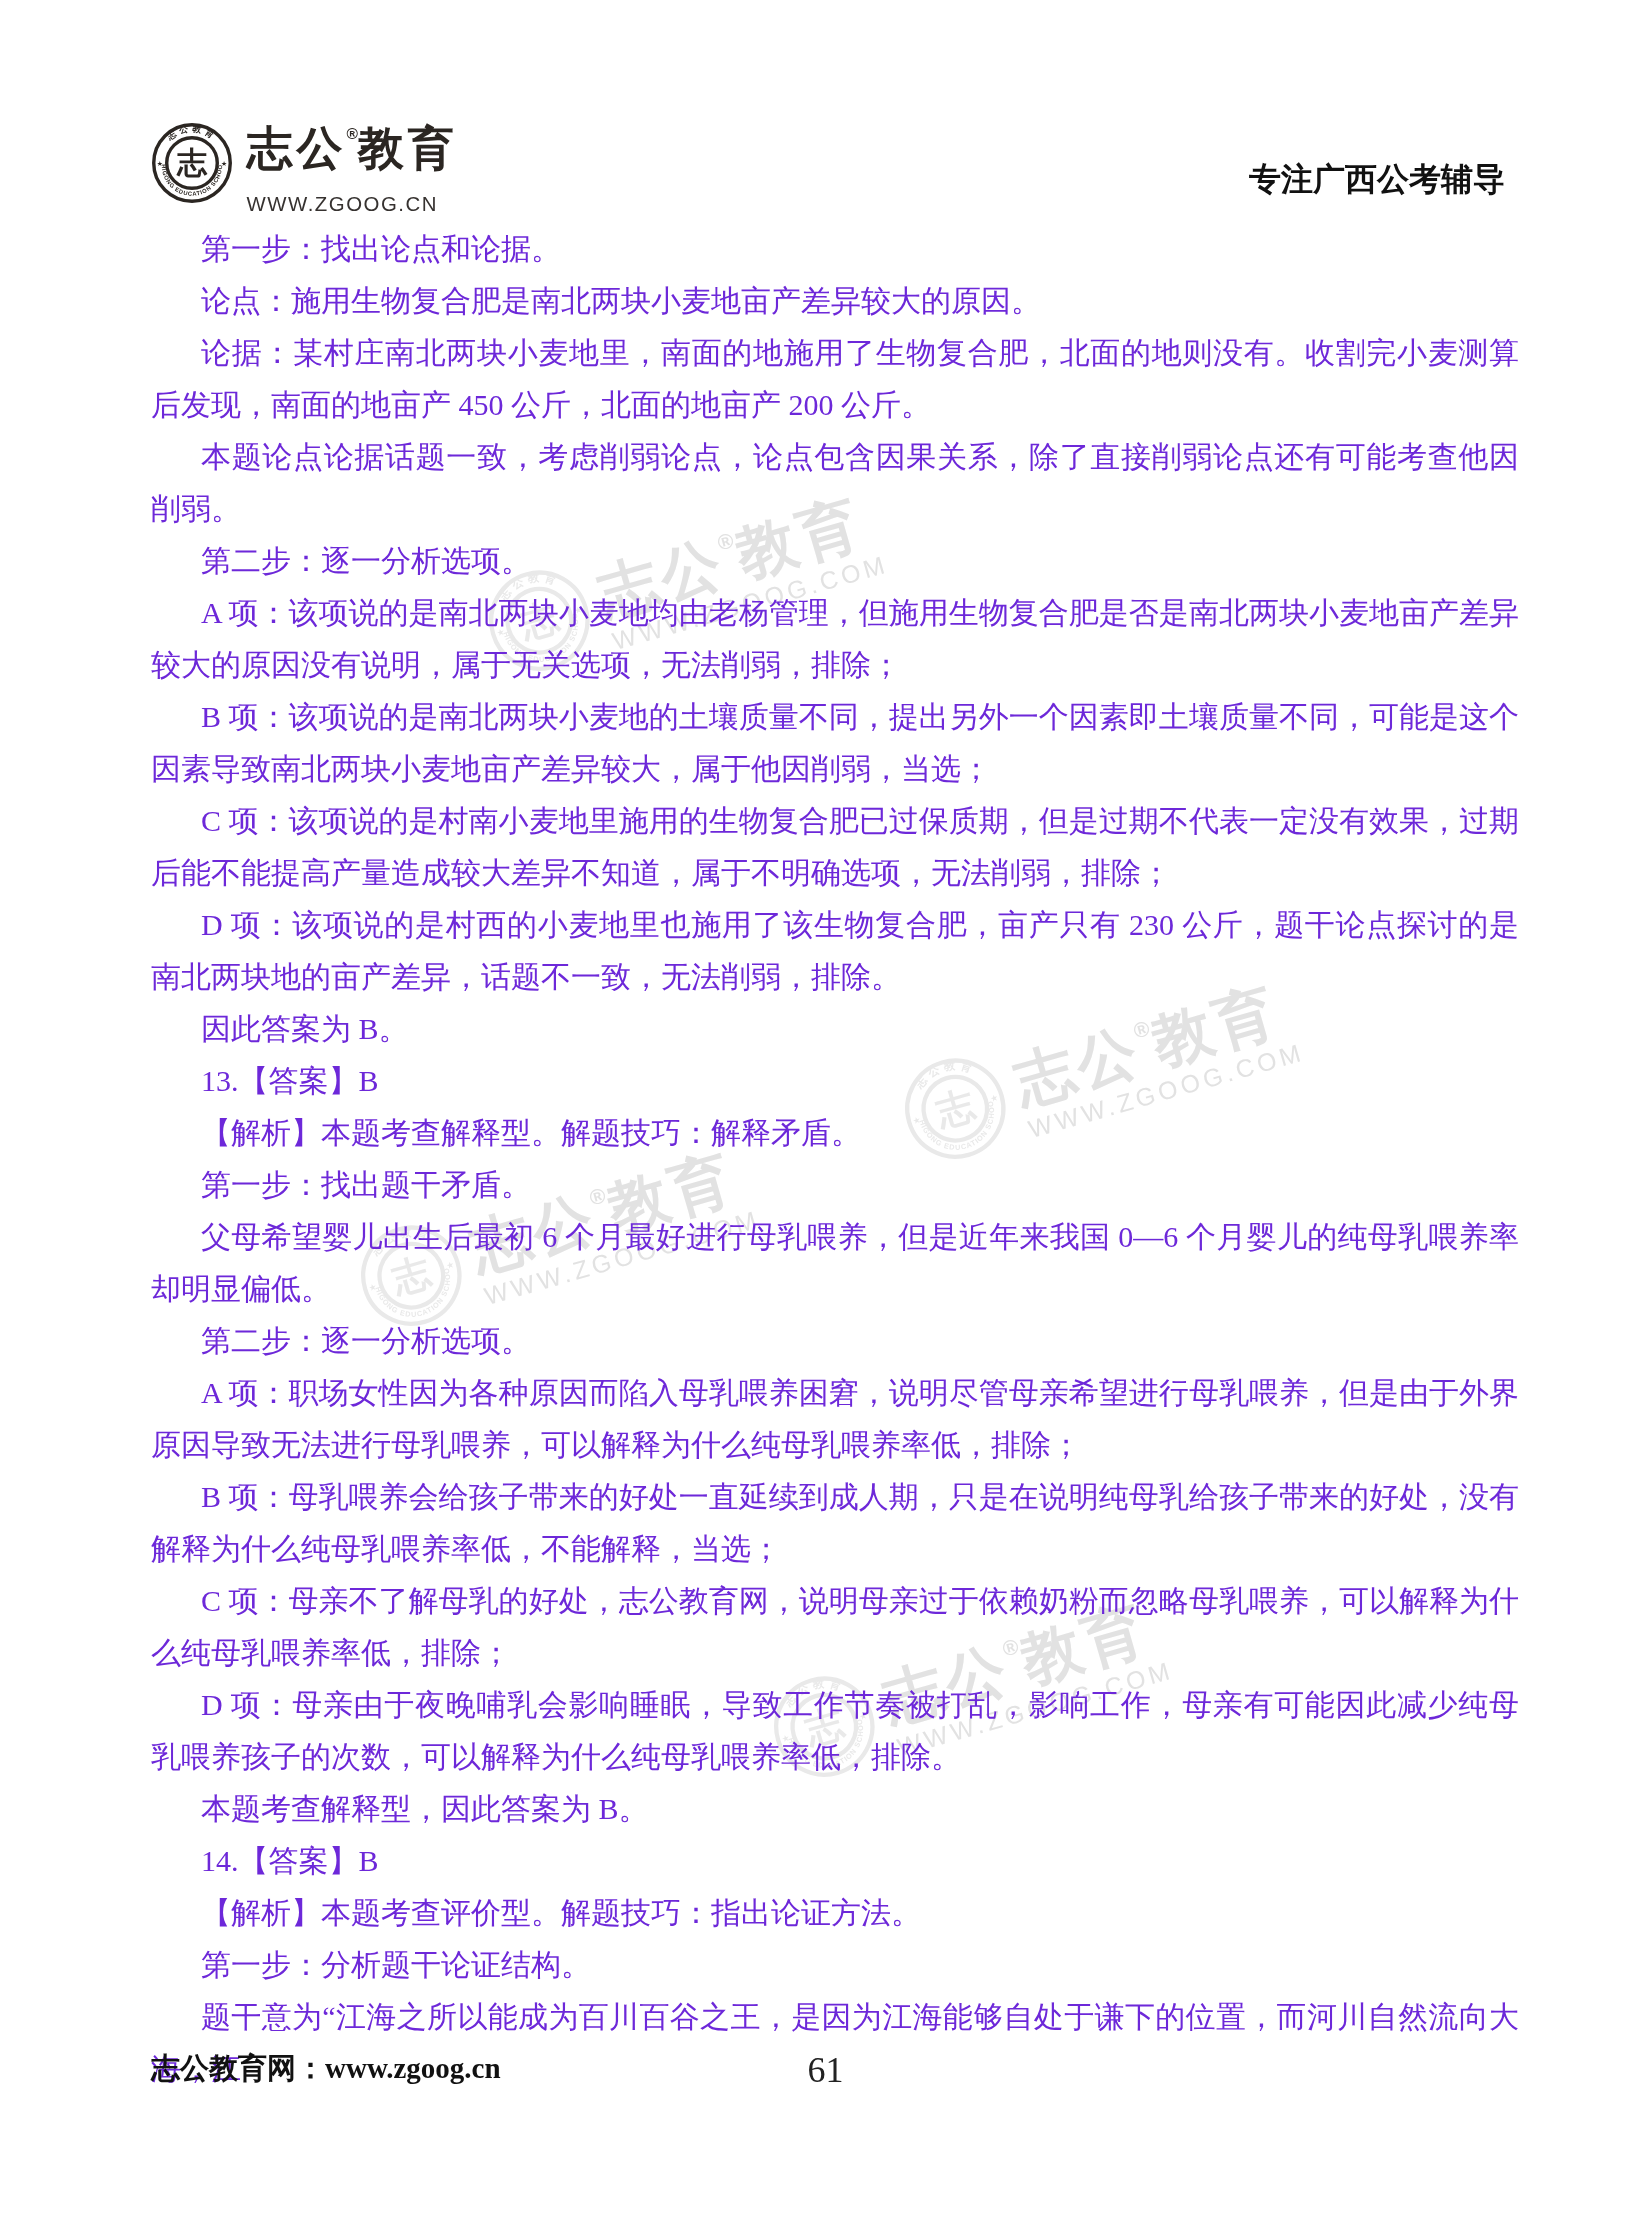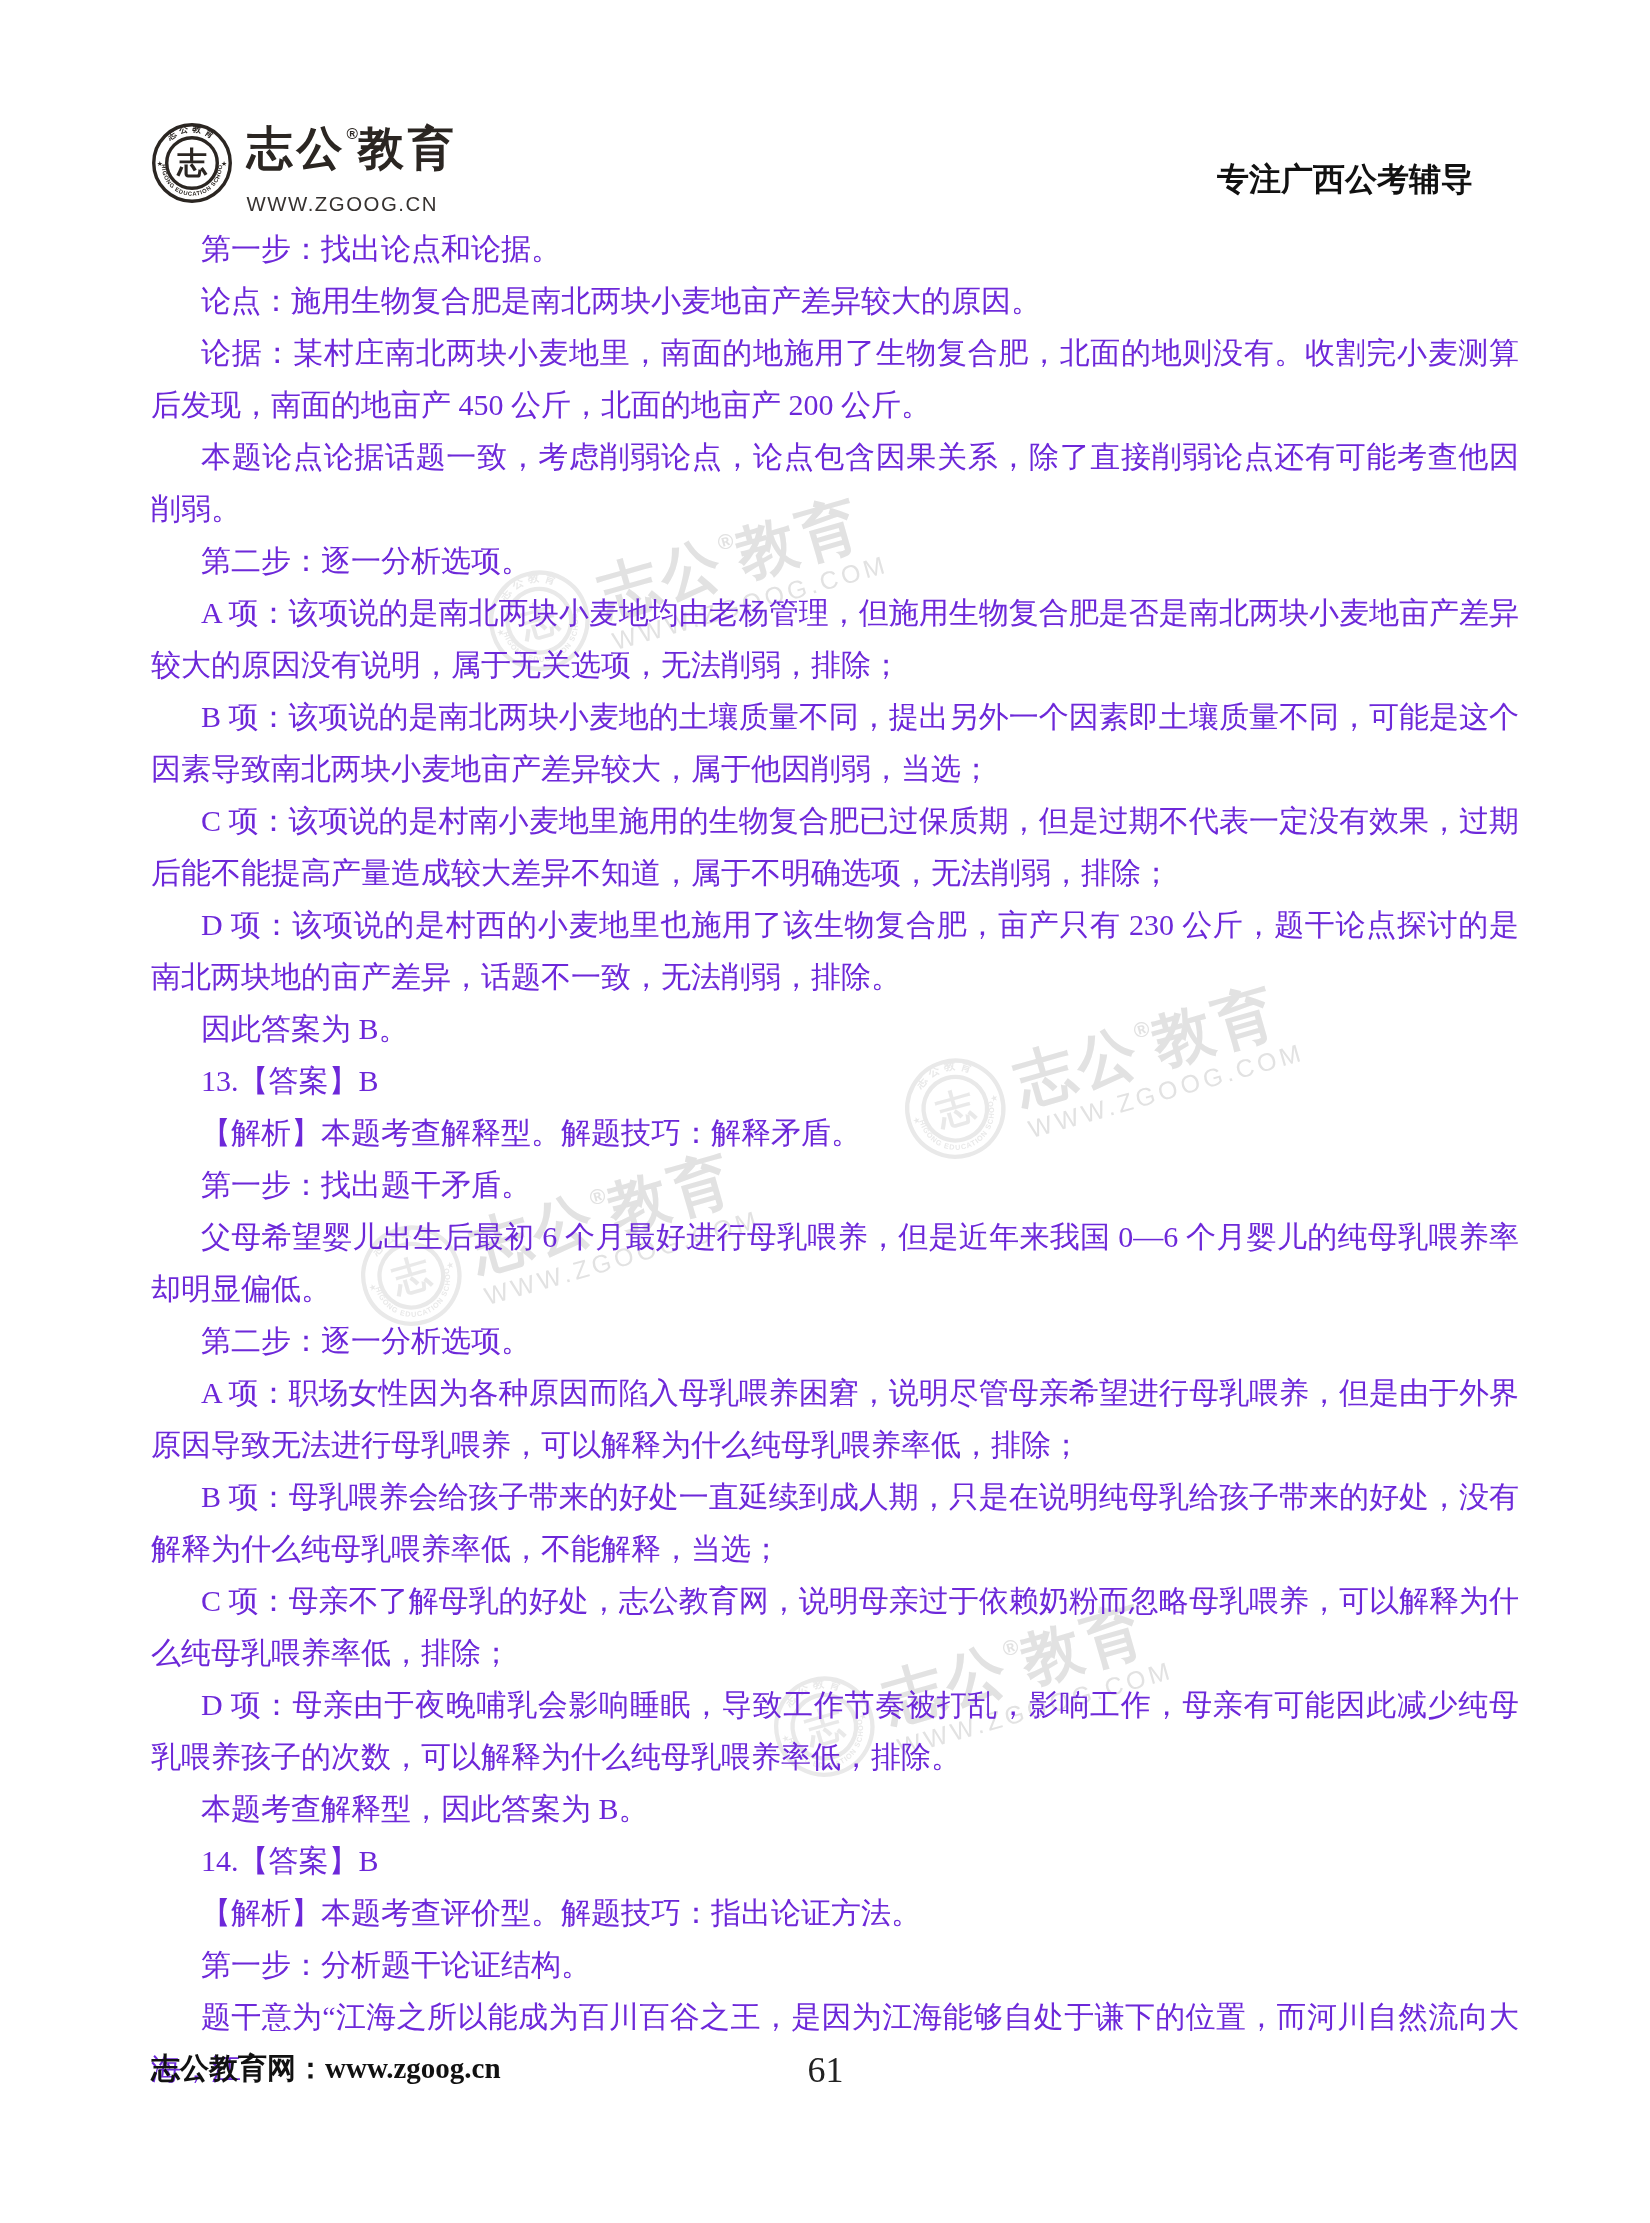--- a/index.html
+++ b/index.html
@@ -23,21 +23,21 @@
     font-family:"Liberation Sans","DejaVu Sans",sans-serif;
     font-weight:bold; font-size:46px; line-height:49px;
     letter-spacing:3.9px; color:#2b2622; white-space:nowrap;
   }
   .brand sup { font-size:15.5px; vertical-align:25px; letter-spacing:0; }
   .site {
     font-family:"Liberation Sans","DejaVu Sans",sans-serif;
     font-size:20.4px; letter-spacing:1.5px; color:#363230; margin-top:20px; white-space:nowrap;
   }
   .tagline {
-    position:absolute; right:178px; top:158px;
+    position:absolute; right:146px; top:158px;
     font-size:32px; font-weight:bold; color:#111; white-space:nowrap;
   }
 
   
   .wm {
     position:absolute; z-index:1;
     display:flex; align-items:center; gap:13.6px;
     transform:rotate(-16deg);
     pointer-events:none;
     color:#e2e2e2;

